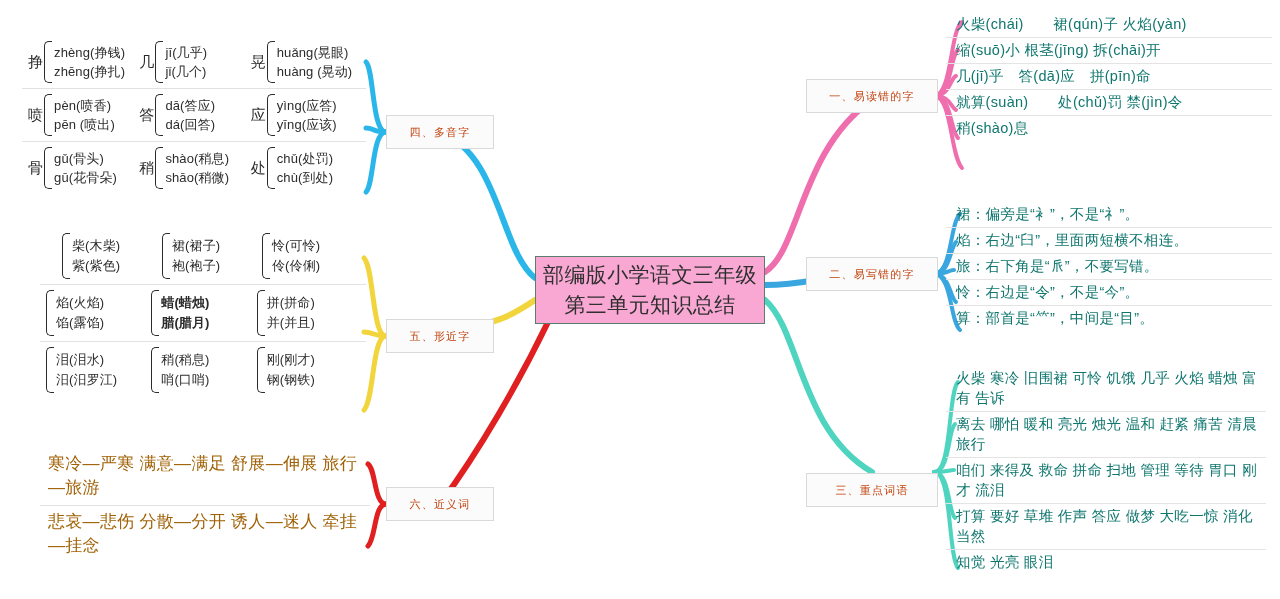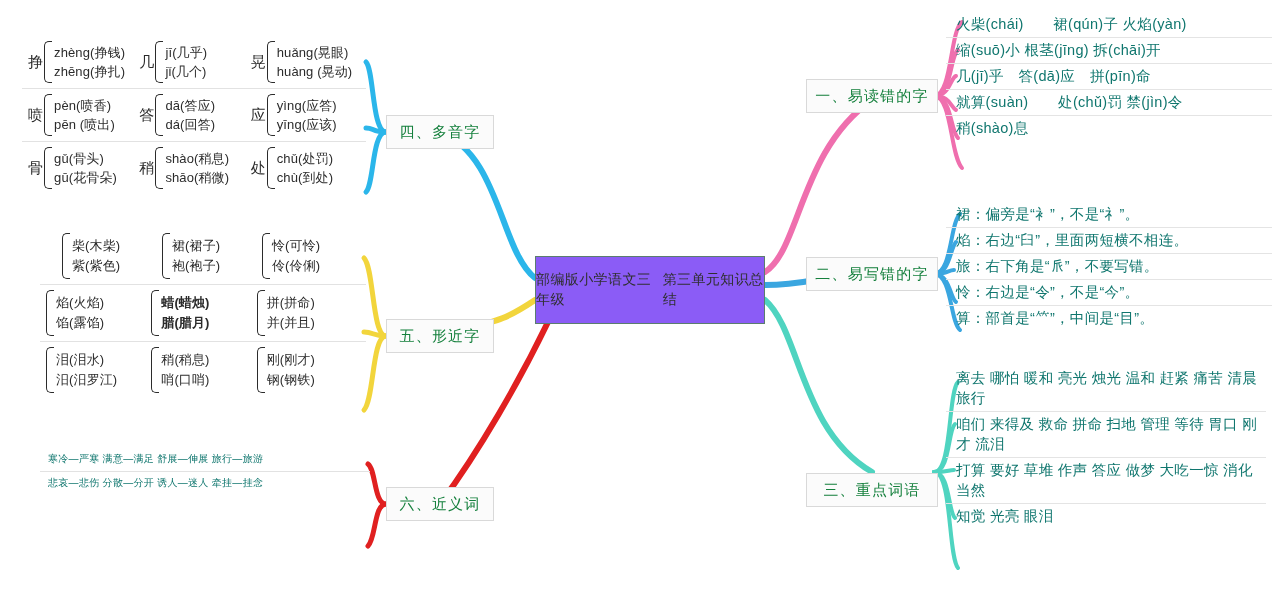--- a/index.html
+++ b/index.html
@@ -9,31 +9,31 @@
     color:#3f3f3f;
   }
   #canvas{position:absolute;left:0;top:0;width:1280px;height:599px;}
   #wires{position:absolute;left:0;top:0;width:1280px;height:599px;pointer-events:none;}
 
   .node{position:absolute;box-sizing:border-box;}
 
   
   .center-node{
     left:535px;top:256px;width:230px;height:68px;
-    border:1.5px solid #5b7d6e;background:#8b5cf6;
-    display:flex;flex-direction:row;align-items:center;justify-content:center;
-    font-size:14px;line-height:1.42;color:#2f2f2f;letter-spacing:.4px;
+    border:1.5px solid #5b7d6e;background:#f9a8d4;
+    display:flex;flex-direction:column;align-items:center;justify-content:center;
+    font-size:21px;line-height:1.42;color:#2f2f2f;letter-spacing:.4px;
     z-index:6;
   }
 
   
   .cat{
     background:#fbfbfb;border:1px solid #d9d9d9;
     display:flex;align-items:center;justify-content:center;
-    font-size:15px;letter-spacing:1.2px;color:#15803d;
+    font-size:11px;letter-spacing:1.2px;color:#c2410c;
     height:34px;z-index:5;
   }
   .cat.r{width:132px;}
   .cat.l{width:108px;}
 
   #cat-1{left:806px;top:79px;}
   #cat-2{left:806px;top:257px;}
   #cat-3{left:806px;top:473px;}
   #cat-4{left:386px;top:115px;}
   #cat-5{left:386px;top:319px;}
@@ -76,22 +76,22 @@
   .pairs{display:flex;flex-direction:column;line-height:1.5;white-space:nowrap;}
   .py{font-size:13px;}
 
   
   .xcell .brace{min-height:44px;}
   .xcell .pairs{font-size:15px;line-height:1.55;}
 
   
   .trow{
     box-sizing:border-box;border-bottom:1px solid #e2e2e2;
-    padding:4px 6px 5px 8px;font-size:10px;line-height:1.42;
-    color:#0f766e;letter-spacing:.3px;
+    padding:4px 6px 5px 8px;font-size:17px;line-height:1.42;
+    color:#a16207;letter-spacing:.3px;
   }
   .trow:last-child{border-bottom:none;}
 </style>
 </head>
 <body>
 
 <div id="canvas">
 
   <svg id="wires" viewBox="0 0 1280 599">
 
@@ -162,20 +162,21 @@
     <div class="leaf">焰：右边“臼”，里面两短横不相连。</div>
     <div class="leaf">旅：右下角是“𠂢”，不要写错。</div>
     <div class="leaf">怜：右边是“令”，不是“今”。</div>
     <div class="leaf">算：部首是“𥫗”，中间是“目”。</div>
   </div>
 
   <div class="node cat r" id="cat-3">
     <span>三、重点词语</span>
   </div>
   <div class="leafstack" style="left:946px;top:366px;width:320px;">
+    <div class="leaf">火柴 寒冷 旧围裙 可怜 饥饿 几乎 火焰 蜡烛 富有 告诉</div>
     <div class="leaf">离去 哪怕 暖和 亮光 烛光 温和 赶紧 痛苦 清晨 旅行</div>
     <div class="leaf">咱们 来得及 救命 拼命 扫地 管理 等待 胃口 刚才 流泪</div>
     <div class="leaf">打算 要好 草堆 作声 答应 做梦 大吃一惊 消化 当然</div>
     <div class="leaf">知觉 光亮 眼泪</div>
   </div>
 
   <div class="node cat l" id="cat-4">
     <span>四、多音字</span>
   </div>
   <div class="gblock" id="b4-block" style="left:22px;top:36px;width:344px;">

